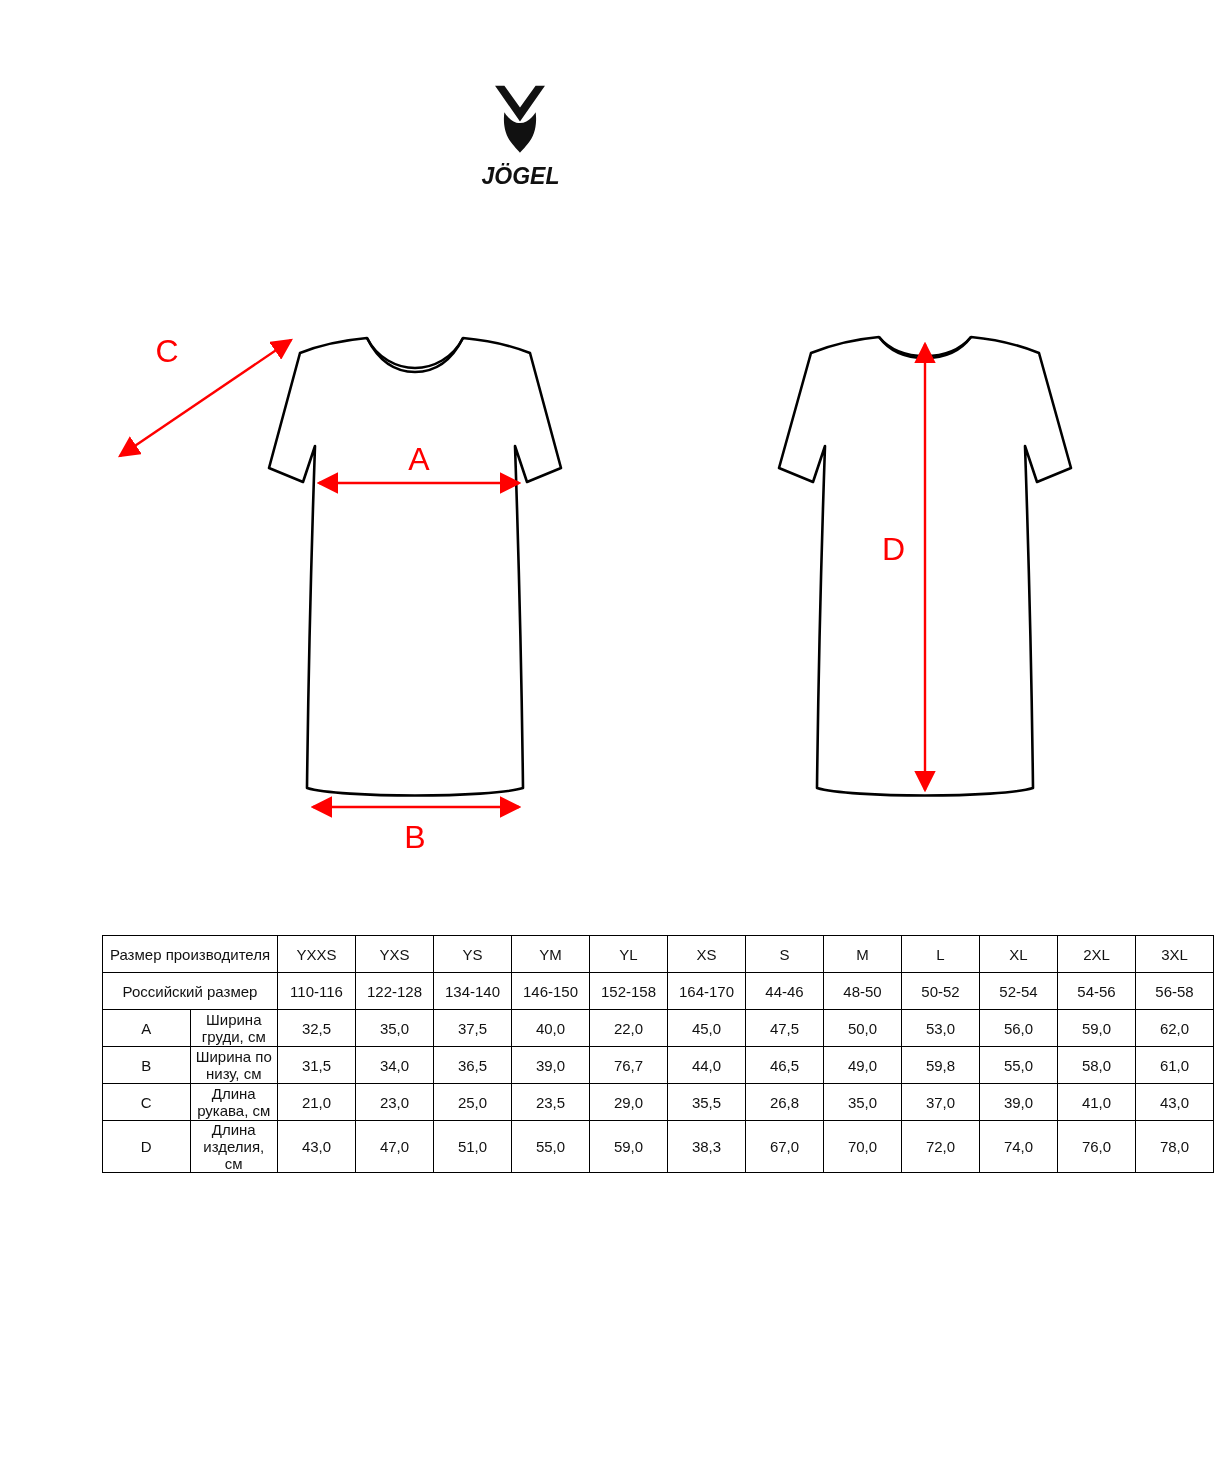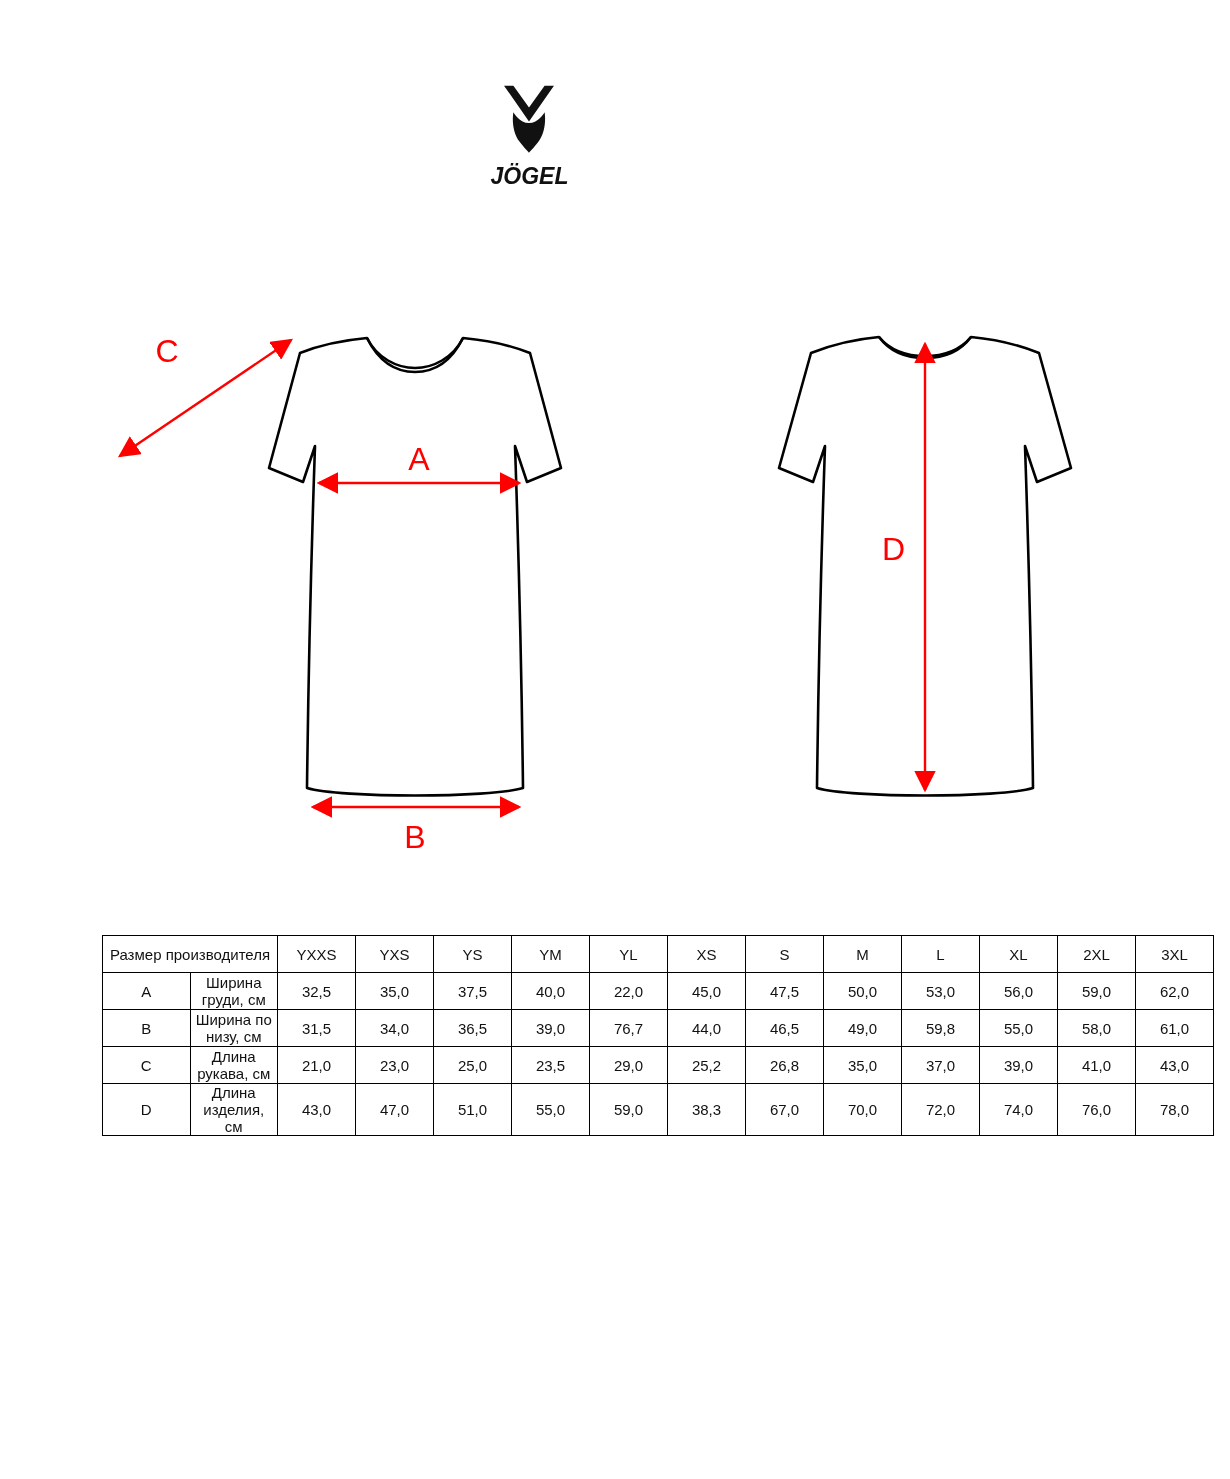--- a/index.html
+++ b/index.html
@@ -14,21 +14,21 @@
     position: relative;
     font-family: "Liberation Sans", sans-serif;
     color: #1a1a1a;
     overflow: hidden;
   }
 
   
   .header {
     position: absolute;
     top: 78px;
-    left: 9px;
+    left: 0;
     width: 1066px;
     height: 130px;
     display: flex;
     align-items: center;
     justify-content: center;
   }
   .logo-block {
     width: 150px;
     height: 125px;
     display: flex;
@@ -207,20 +207,35 @@
         <td class="val">YM</td>
         <td class="val">YL</td>
         <td class="val">XS</td>
         <td class="val">S</td>
         <td class="val">M</td>
         <td class="val">L</td>
         <td class="val">XL</td>
         <td class="val">2XL</td>
         <td class="val">3XL</td>
       </tr>
+      <tr>
+        <td class="hdr-label" colspan="2">Российский размер</td>
+        <td class="val">110-116</td>
+        <td class="val">122-128</td>
+        <td class="val">134-140</td>
+        <td class="val">146-150</td>
+        <td class="val">152-158</td>
+        <td class="val">164-170</td>
+        <td class="val">44-46</td>
+        <td class="val">48-50</td>
+        <td class="val">50-52</td>
+        <td class="val">52-54</td>
+        <td class="val">54-56</td>
+        <td class="val">56-58</td>
+      </tr>
 
       <tr>
         <td class="col-key">A</td>
         <td class="col-label">Ширина груди, см</td>
         <td class="val">32,5</td>
         <td class="val">35,0</td>
         <td class="val">37,5</td>
         <td class="val">40,0</td>
         <td class="val">22,0</td>
         <td class="val">45,0</td>
@@ -250,21 +265,21 @@
       </tr>
 
       <tr>
         <td class="col-key">C</td>
         <td class="col-label">Длина рукава, см</td>
         <td class="val">21,0</td>
         <td class="val">23,0</td>
         <td class="val">25,0</td>
         <td class="val">23,5</td>
         <td class="val">29,0</td>
-        <td class="val">25,2</td>
+        <td class="val">35,5</td>
         <td class="val">26,8</td>
         <td class="val">35,0</td>
         <td class="val">37,0</td>
         <td class="val">39,0</td>
         <td class="val">41,0</td>
         <td class="val">43,0</td>
       </tr>
 
       <tr>
         <td class="col-key">D</td>

